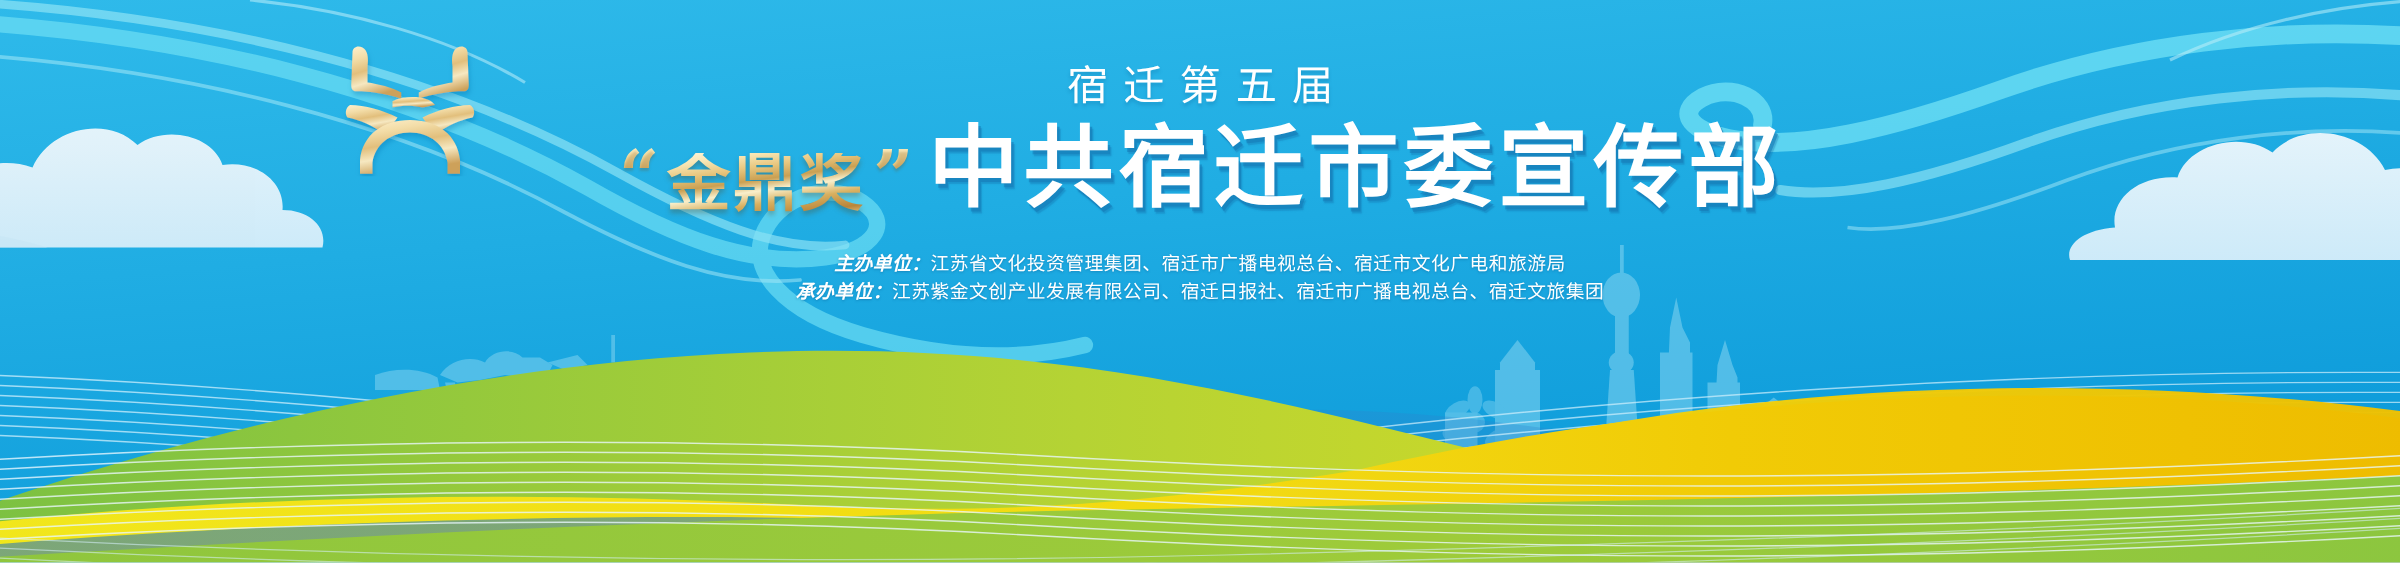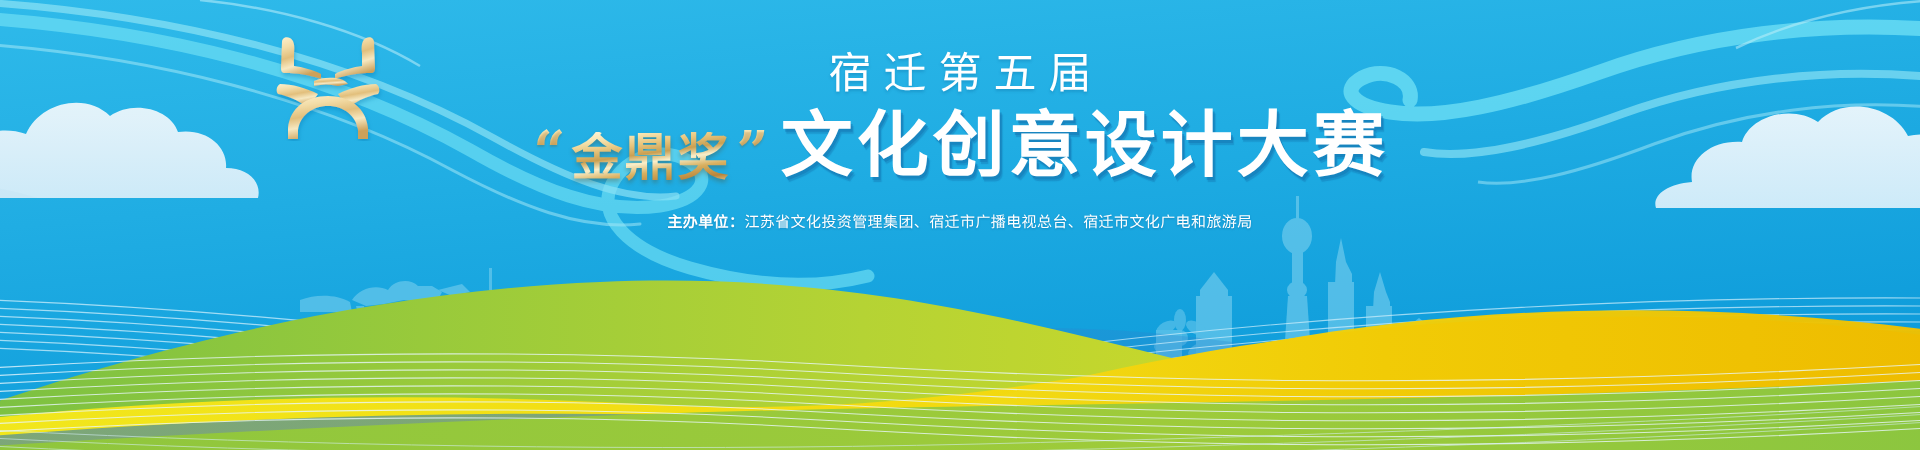--- a/index.html
+++ b/index.html
@@ -25,21 +25,21 @@
     position:absolute;
     left:0; top:0;
     width:1920px;
     text-align:center;
     z-index:40;
     pointer-events:none;
   }
 
   #eyebrow{
     margin-top:52px;
-    font-size:43px;
+    font-size:33px;
     letter-spacing:12px;
     color:#ffffff;
     font-weight:400;
     text-shadow:0 2px 3px rgba(10,95,150,.30);
     line-height:1;
     padding-left:12px;
   }
 
   #headline{
     margin-top:14px;
@@ -108,21 +108,21 @@
 
   #credits{
     margin-top:30px;
     color:#ffffff;
     font-size:15px;
     line-height:22px;
     letter-spacing:.4px;
     text-shadow:0 1px 2px rgba(10,90,145,.45);
   }
   #credits .line{display:block;}
-  #credits .lbl{font-weight:700;}
+  #credits .lbl{font-weight:700;font-style:italic;}
 
   
   #emblem{
     position:absolute;
     left:268px; top:26px;
     width:120px; height:115px;
     z-index:45;
   }
   #emblem svg{display:block;width:120px;height:115px;}
 </style>
@@ -357,23 +357,26 @@
   <div id="text-block">
 
     <div id="eyebrow">宿迁第五届</div>
 
     <div id="headline">
       <span class="gold-wrap">
         <span class="quote open">“</span>
         <span id="gold-title">金鼎奖</span>
         <span class="quote close">”</span>
       </span>
-      <span id="white-title">文化创意设计大赛</span>
+      <span id="white-title">中共宿迁市委宣传部</span>
     </div>
 
     <div id="credits">
       <span class="line">
         <span class="lbl">主办单位：</span><span>江苏省文化投资管理集团、宿迁市广播电视总台、宿迁市文化广电和旅游局</span>
       </span>
+      <span class="line">
+        <span class="lbl">承办单位：</span><span>江苏紫金文创产业发展有限公司、宿迁日报社、宿迁市广播电视总台、宿迁文旅集团</span>
+      </span>
     </div>
 
   </div>
 </div>
 
 </body></html>

